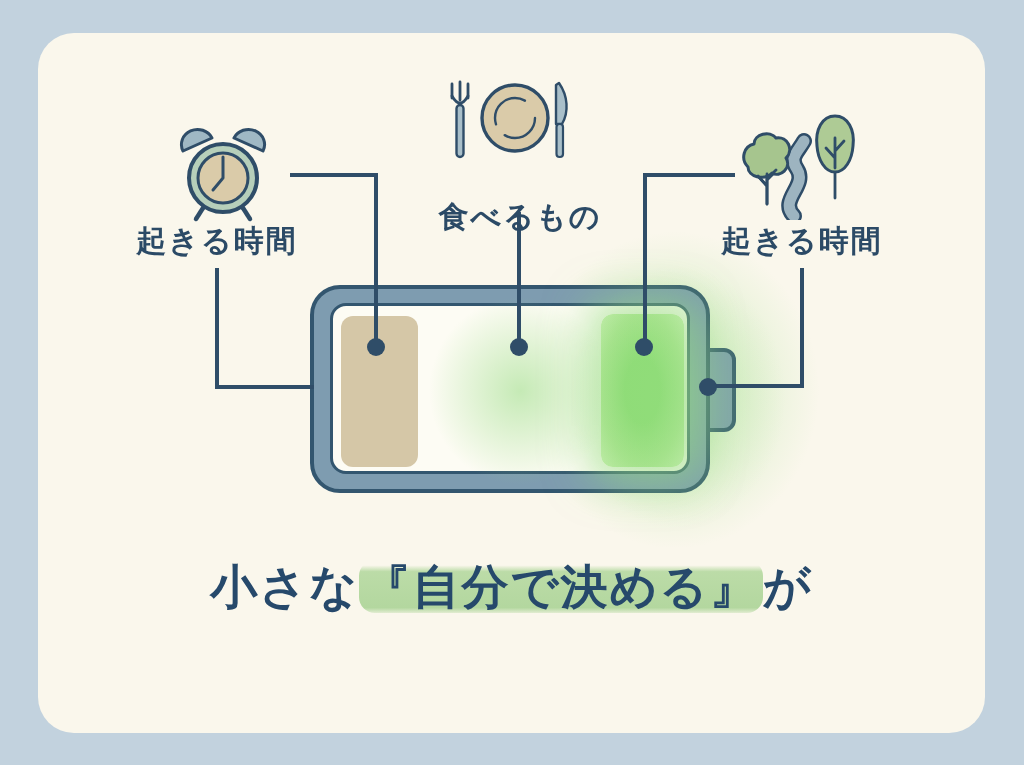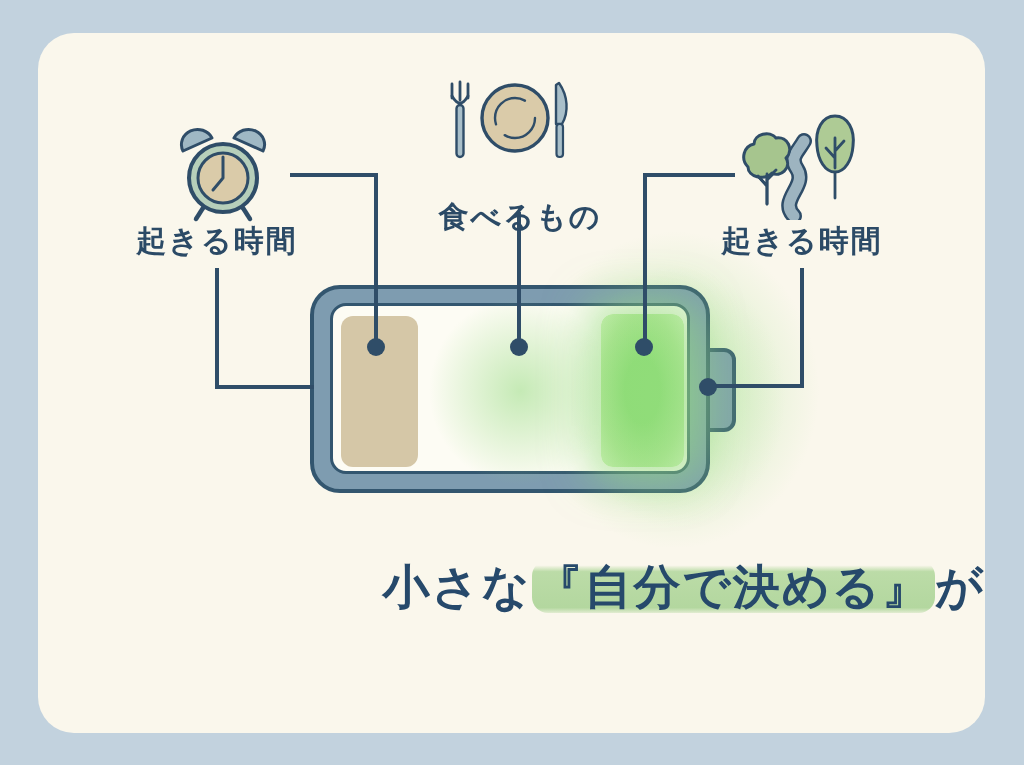--- a/index.html
+++ b/index.html
@@ -75,21 +75,21 @@
   .factor-label {
     position:absolute; width:220px; text-align:center; z-index:6;
     color:#2b4a66; font-size:30px; font-weight:700; letter-spacing:2px;
   }
   .label-wake  { left:107px; top:221px; }
   .label-food  { left:410px; top:169px;margin-top:28px; }
   .label-place { left:692px; top:221px; }
   
   .caption {
     position:absolute; left:38px; top:552px; width:947px; z-index:6;
-    text-align:right; color:#26496b; font-size:47px; font-weight:800;
+    text-align:center; color:#26496b; font-size:47px; font-weight:800;
     letter-spacing:2px; line-height:1.5;
   }
   .caption .hl {
     background:linear-gradient(180deg,
       rgba(170,212,148,0) 10%, rgba(170,212,148,0.78) 22%,
       rgba(159,206,137,0.78) 90%, rgba(170,212,148,0.30) 100%);
     border-radius:16px; padding:0 4px;
   }
 </style>
 </head>

